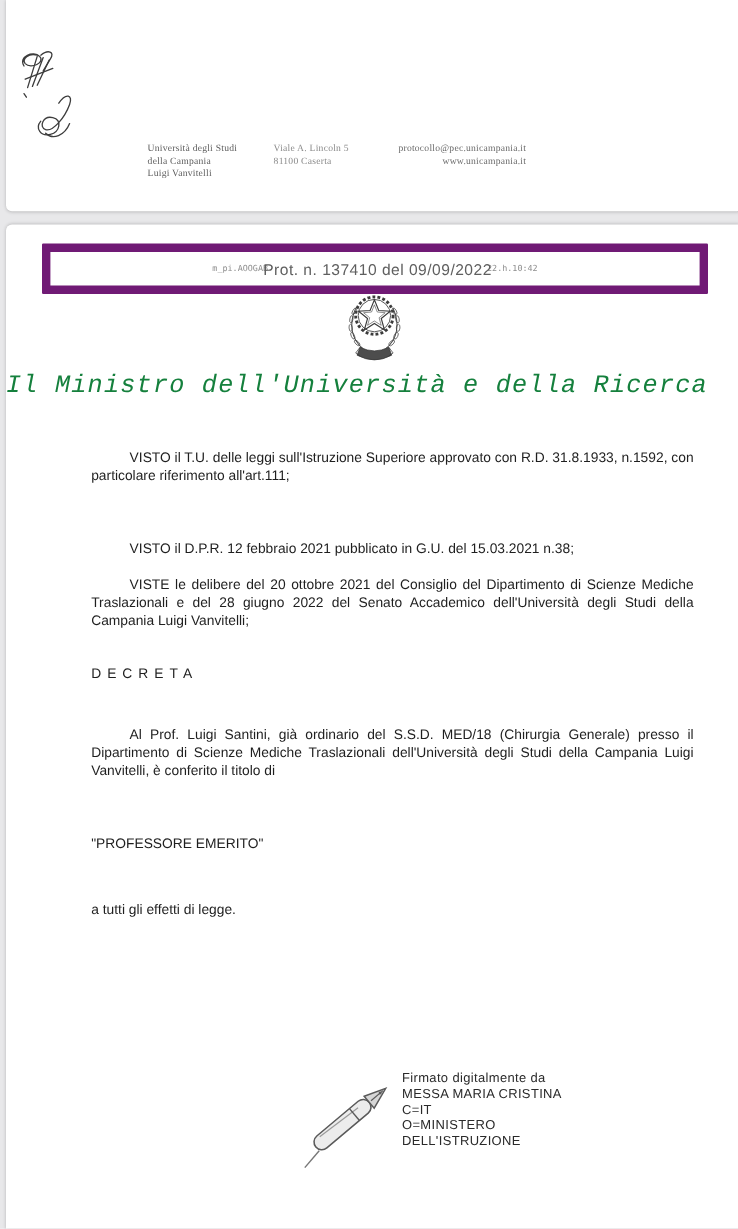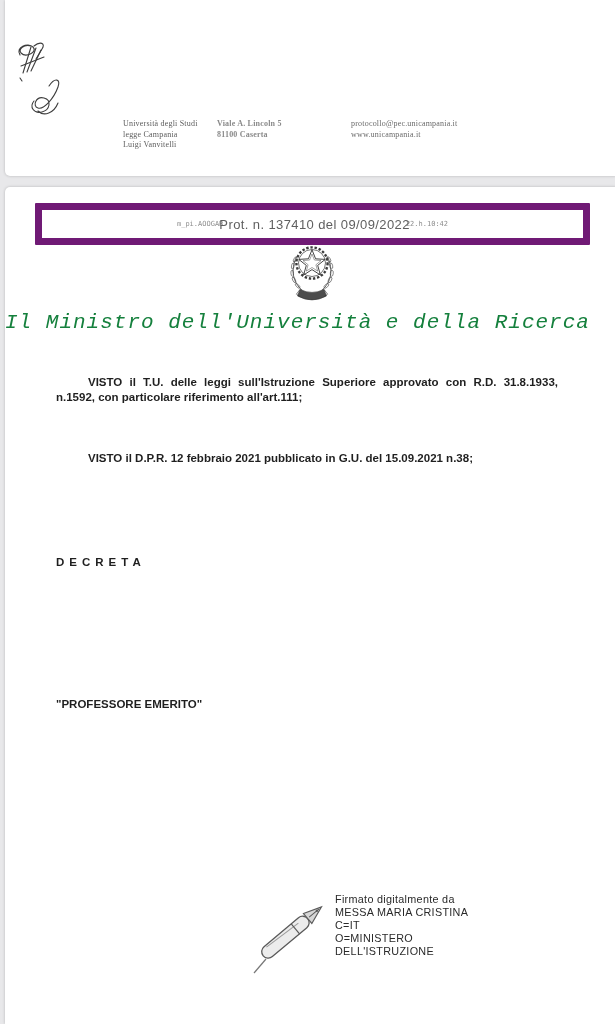--- a/index.html
+++ b/index.html
@@ -15,22 +15,22 @@
     position:absolute;left:5px;width:614px;background:#ffffff;
     box-shadow:0 0 3px rgba(0,0,0,.22);
   }
   #page1{top:0;height:176px;border-radius:0 0 5px 5px;}
   #page2{top:187px;height:837px;border-radius:5px 5px 0 0;}
 
   
   .letterhead{position:absolute;top:119px;font-family:"Liberation Serif", serif;
     font-size:8px;line-height:10.5px;color:#6e6e6e;letter-spacing:.2px;}
   #lh-univ{left:118px;color:#5c5c5c;}
-  #lh-addr{left:212px;color:#8a8a8a;font-weight:bold;}
-  #lh-mail{left:346px;color:#6a6a6a;}
+  #lh-addr{left:223px;color:#8a8a8a;}
+  #lh-mail{left:327px;color:#6a6a6a;text-align:right;}
   .scribble{position:absolute;left:8px;top:40px;}
 
   
   .stamp{
     position:absolute;left:30px;top:16px;width:541px;height:28px;
     border:7px solid #701a75;border-radius:1px;
     display:flex;align-items:center;justify-content:center;
     white-space:nowrap;overflow:hidden;
   }
   .stamp .small{font-family:"DejaVu Sans Mono", monospace;font-size:7px;color:#8e8e8e;}
@@ -41,23 +41,23 @@
 
   
   .minister-title{
     position:absolute;left:0;right:0;top:124px;text-align:left;
     font-family:Liberation Mono, monospace;font-style:italic;
     font-size:21px;color:#15803d;letter-spacing:1px;
   }
 
   
   .par{
-    position:absolute;left:51px;width:502px;
+    position:absolute;left:71px;width:502px;
     font-size:11.5px;line-height:15px;color:#1f1f1f;
-    text-align:justify;text-indent:32px;font-weight:bold;
+    text-align:justify;text-indent:32px;
   }
   .center{text-align:left;text-indent:0;}
   .noindent{text-indent:0;}
   #p-visto1{top:188px;}
   #p-visto2{top:234px;}
   #p-visto3{top:264px;}
   #p-viste{top:294px;}
   #p-decreta{top:368px;letter-spacing:5px;}
   #p-conferral{top:419px;}
   #p-emerito{top:510px;}
@@ -89,21 +89,21 @@
     <path d="M23,8 L14,32"></path>
     <path d="M28,10 L18,31"></path>
     <path d="M8,26 L31,17"></path>
     <path d="M7,38 l2,3"></path>
     <path d="M36,46 C42,37 48,39 45,47 C41,58 31,70 25,68 C19,66 23,56 31,58 C39,60 37,70 29,72 C21,74 16,67 21,61"></path>
     <path d="M25,71 C31,77 41,73 45,63"></path>
   </svg>
 
   <div class="letterhead" id="lh-univ">
     <div>Università degli Studi</div>
-    <div>legge Campania</div>
+    <div>della Campania</div>
     <div>Luigi Vanvitelli</div>
   </div>
 
   <div class="letterhead" id="lh-addr">
     <div>Viale A. Lincoln 5</div>
     <div>81100 Caserta</div>
   </div>
 
   <div class="letterhead" id="lh-mail">
     <div>protocollo@pec.unicampania.it</div>
@@ -143,27 +143,30 @@
       <ellipse cx="74" cy="78" rx="5" ry="2.5" transform="rotate(135 74 78)" stroke="#454545" stroke-width="1"></ellipse>
 
       <path d="M30 84 Q50 94 70 84 L74 95 Q50 108 26 95 Z" fill="#4d4d4d" stroke="#333" stroke-width="1"></path>
       <path d="M30 84 L24 92 L30 96 M70 84 L76 92 L70 96" stroke="#333" stroke-width="1"></path>
     </svg>
   </div>
 
   <div class="minister-title">Il Ministro dell'Università e della Ricerca</div>
 
   <div class="par" id="p-visto1">VISTO il T.U. delle leggi sull'Istruzione Superiore approvato con R.D. 31.8.1933, n.1592, con particolare riferimento all'art.111;</div>
-  <div class="par" id="p-visto3">VISTO il D.P.R. 12 febbraio 2021 pubblicato in G.U. del 15.09.2021 n.38;</div>
+  <div class="par" id="p-visto3">VISTO il D.P.R. 12 febbraio 2021 pubblicato in G.U. del 15.03.2021 n.38;</div>
+  <div class="par" id="p-viste">VISTE le delibere del 20 ottobre 2021 del Consiglio del Dipartimento di Scienze Mediche Traslazionali e del 28 giugno 2022 del Senato Accademico dell'Università degli Studi della Campania Luigi Vanvitelli;</div>
 
   <div class="par center" id="p-decreta">DECRETA</div>
 
+  <div class="par" id="p-conferral">Al Prof. Luigi Santini, già ordinario del S.S.D. MED/18 (Chirurgia Generale) presso il Dipartimento di Scienze Mediche Traslazionali dell'Università degli Studi della Campania Luigi Vanvitelli, è conferito il titolo di</div>
 
   <div class="par center" id="p-emerito">"PROFESSORE EMERITO"</div>
 
+  <div class="par noindent" id="p-effects">a tutti gli effetti di legge.</div>
 
 
   <svg class="pen" width="88" height="92" viewBox="0 0 88 92" fill="none">
     <g transform="rotate(-40 44 46)">
       <rect x="6" y="40" width="58" height="13" rx="6.5" fill="#ececec" stroke="#5a5a5a" stroke-width="1.3"></rect>
       <path d="M14 42 L54 44" stroke="#9a9a9a" stroke-width="1"></path>
       <line x1="48" y1="40" x2="48" y2="53" stroke="#5a5a5a" stroke-width="1.2"></line>
       <path d="M64 40 L82 46.5 L64 53 Z" fill="#d6d6d6" stroke="#5a5a5a" stroke-width="1.2"></path>
       <line x1="66" y1="46.5" x2="79" y2="46.5" stroke="#5a5a5a" stroke-width="1"></line>
       <circle cx="76" cy="46.5" r="1.2" fill="#5a5a5a"></circle>

